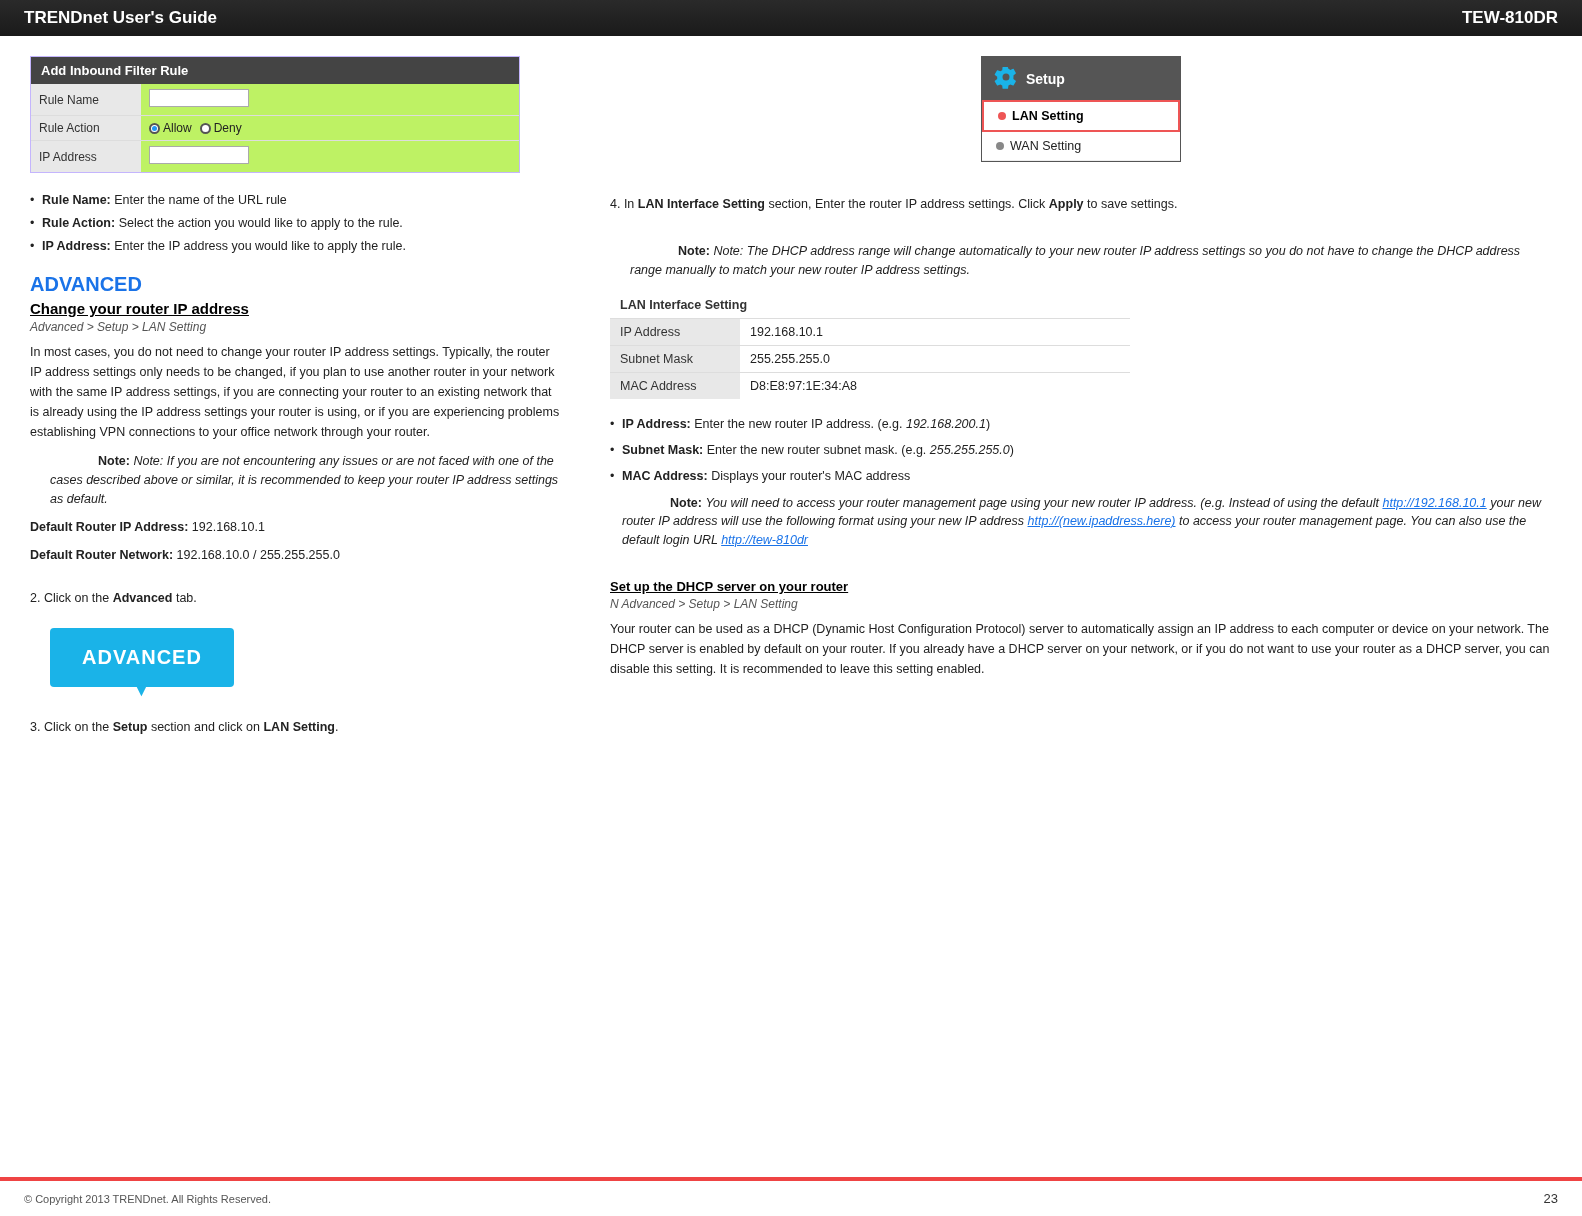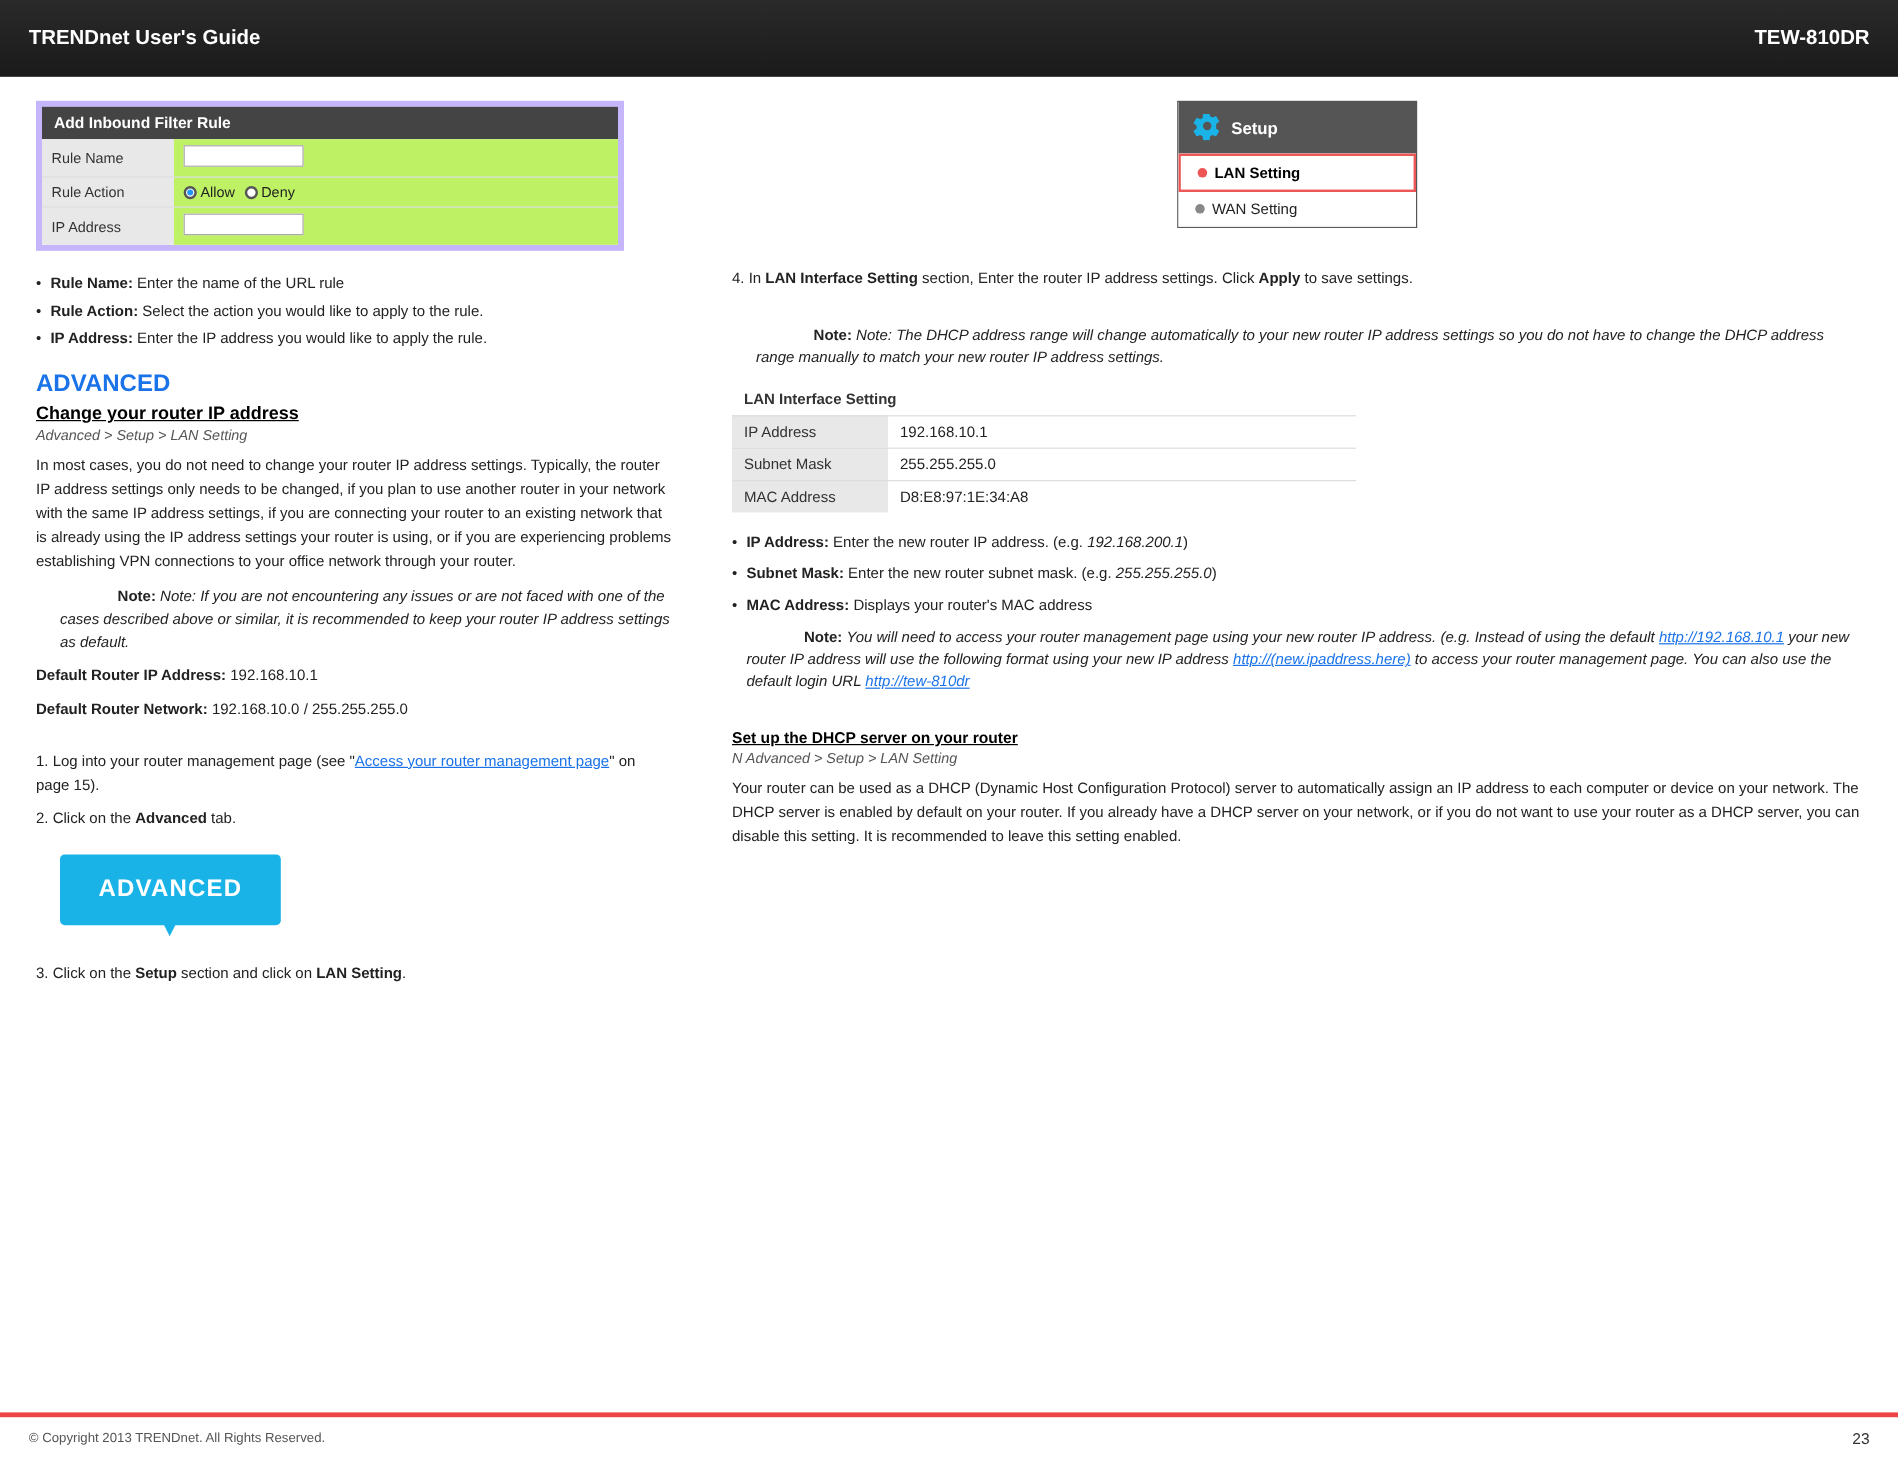--- a/index.html
+++ b/index.html
@@ -13,21 +13,21 @@
       position: relative;
     }
 
     
     .header {
       background: linear-gradient(to bottom, #2a2a2a, #1a1a1a);
       display: flex;
       justify-content: space-between;
       align-items: center;
       padding: 12px 24px;
-      height: 64px;
+      height: 36px;
       text-decoration: underline;
     }
     .header-title {
       color: #fff;
       font-size: 17px;
       font-weight: bold;
     }
     .header-model {
       color: #fff;
       font-size: 17px;
@@ -49,21 +49,21 @@
     }
 
     
     .right-col {
       flex: 1;
       padding-left: 20px;
     }
 
     
     .filter-box {
-      border: 5px solid #c4b5fd;
+      border: 1px solid #c4b5fd;
       margin-bottom: 16px;
       width: 490px;
     }
     .filter-box-header {
       background: #444;
       color: #fff;
       padding: 6px 10px;
       font-size: 13px;
       font-weight: bold;
     }
@@ -438,23 +438,20 @@
       <span class="bold-label">Default Router IP Address:</span>
       <span> </span><span>192.168.10.1</span>
     </div>
     <div class="steps">
       <span class="bold-label">Default Router Network:</span>
       <span> </span><span>192.168.10.0 / 255.255.255.0</span>
     </div>
 
     <br>
 
-    <div class="steps">
-      1. Log into your router management page (see "<span class="link-text">Access your router management page</span>" on page 15).
-    </div>
     <div class="steps">
       2. Click on the <span class="bold-label">Advanced</span> tab.
     </div>
 
     
     <div class="btn-wrapper">
       <div class="advanced-btn">
         ADVANCED
       </div>
     </div>

